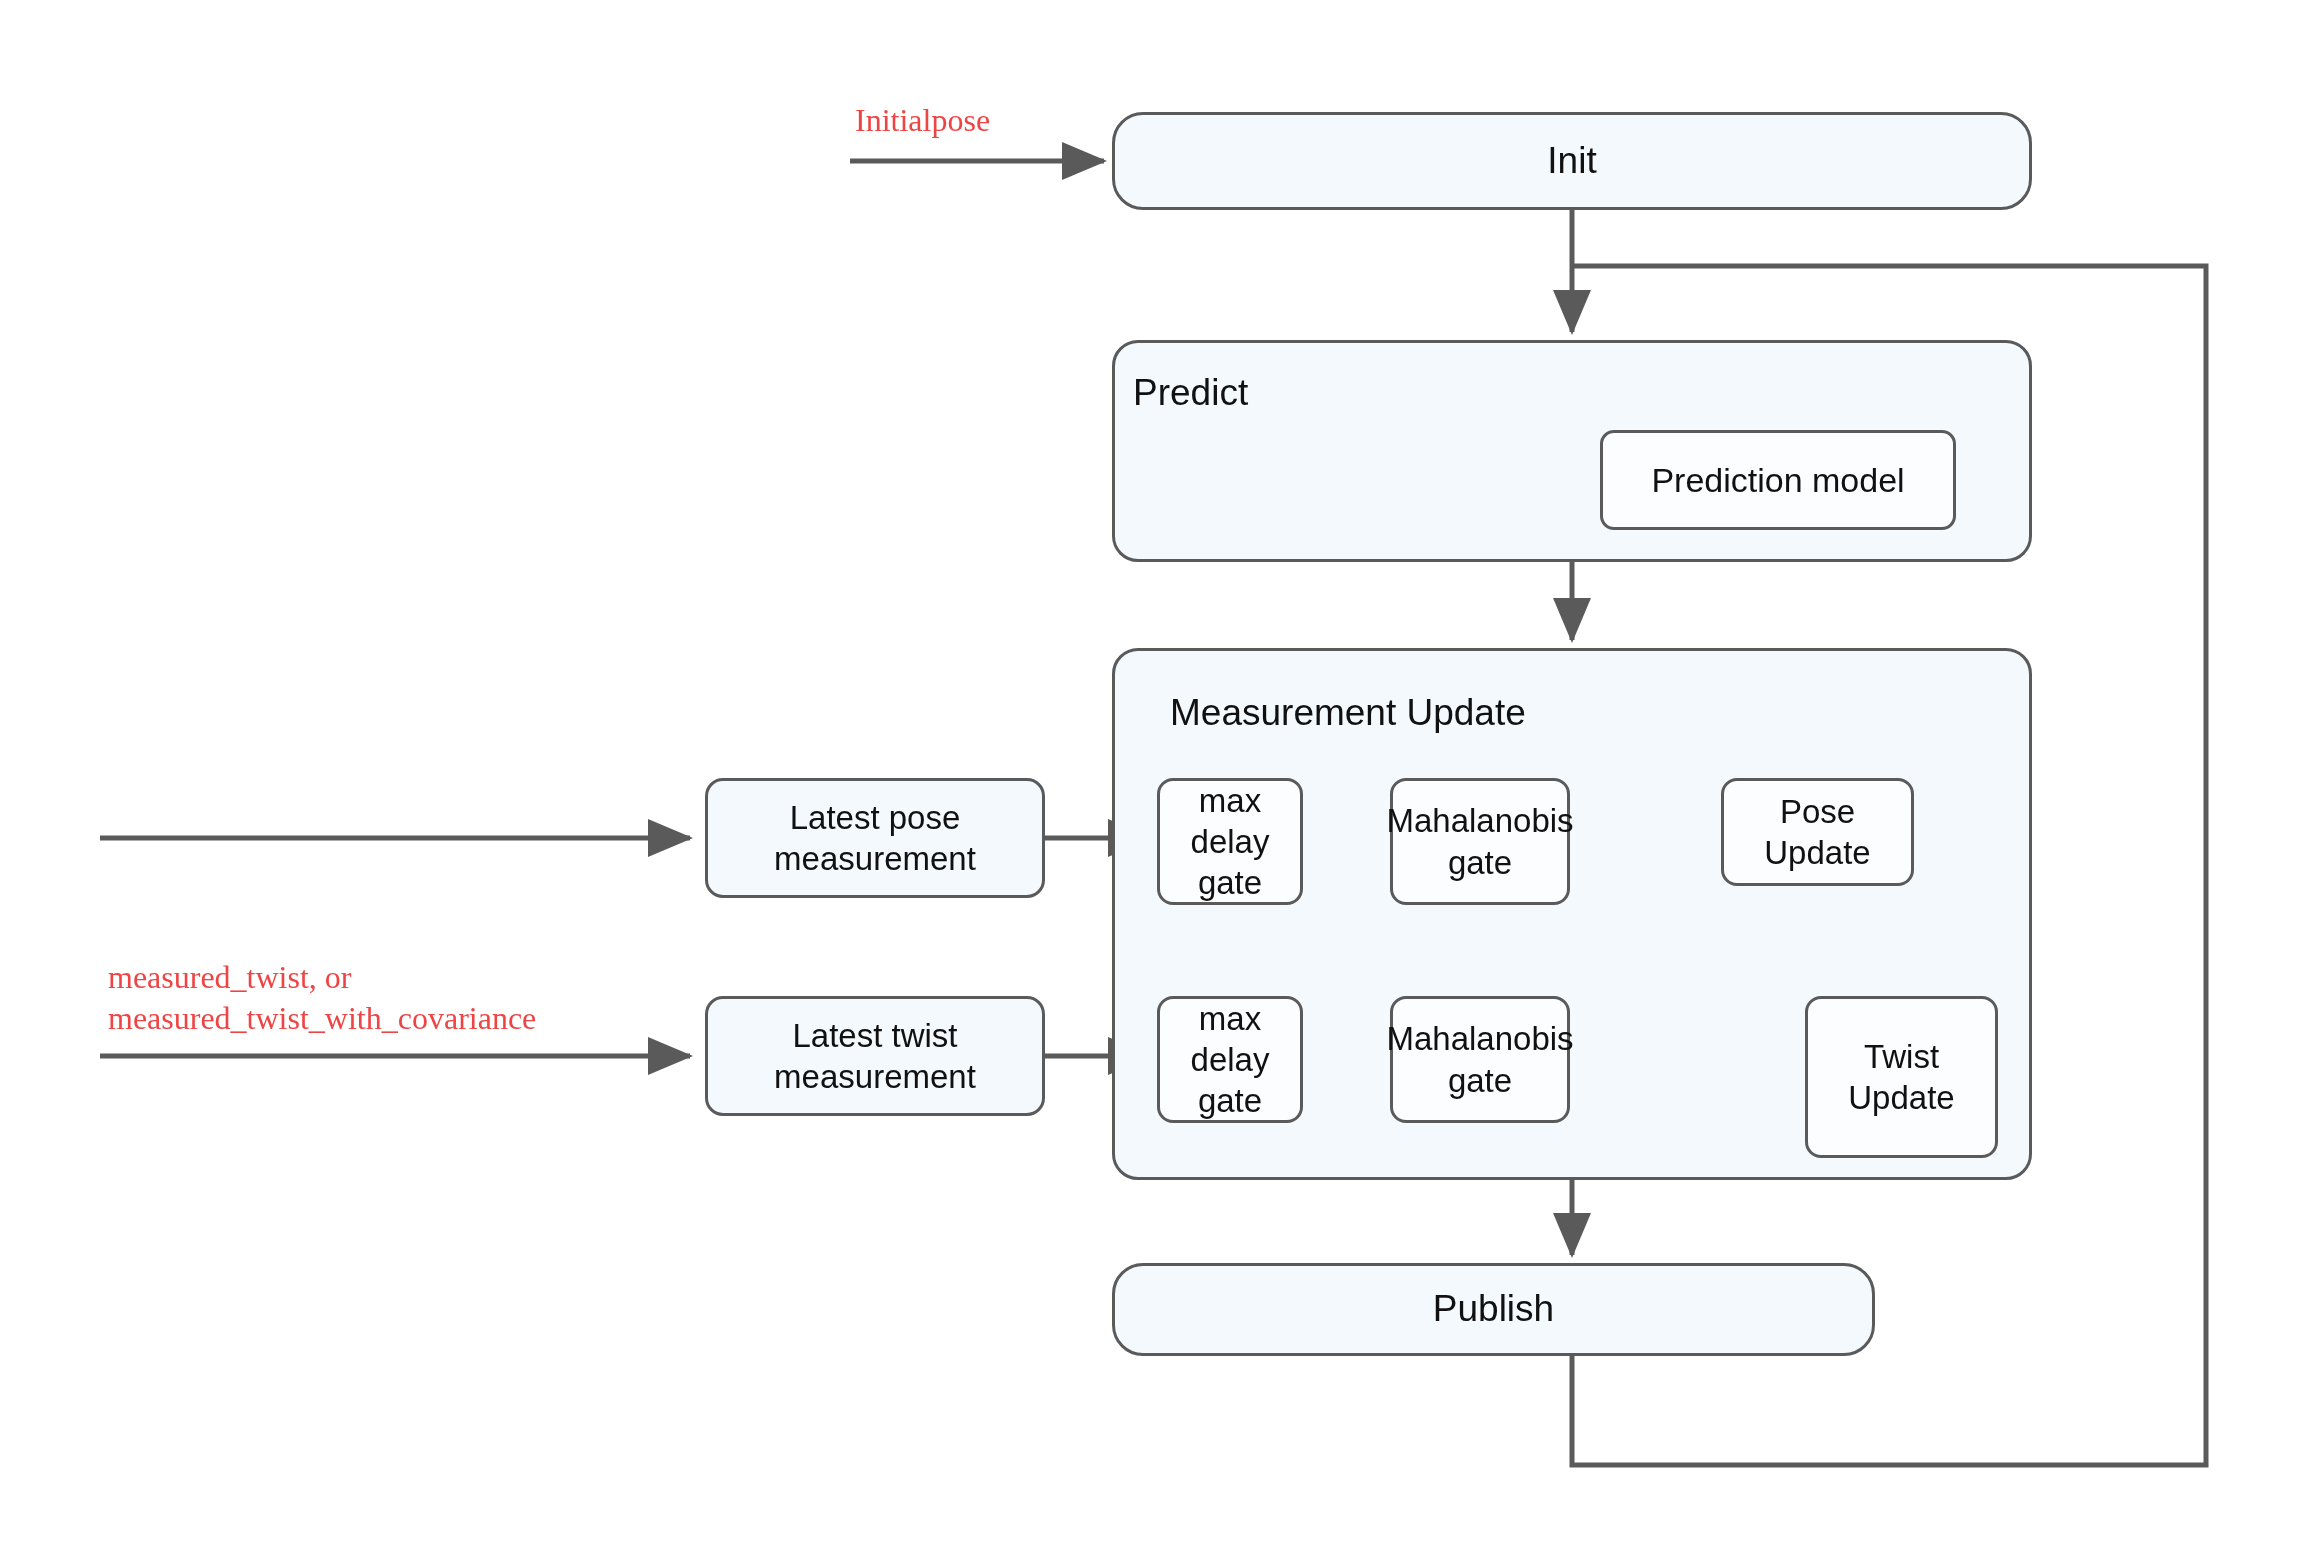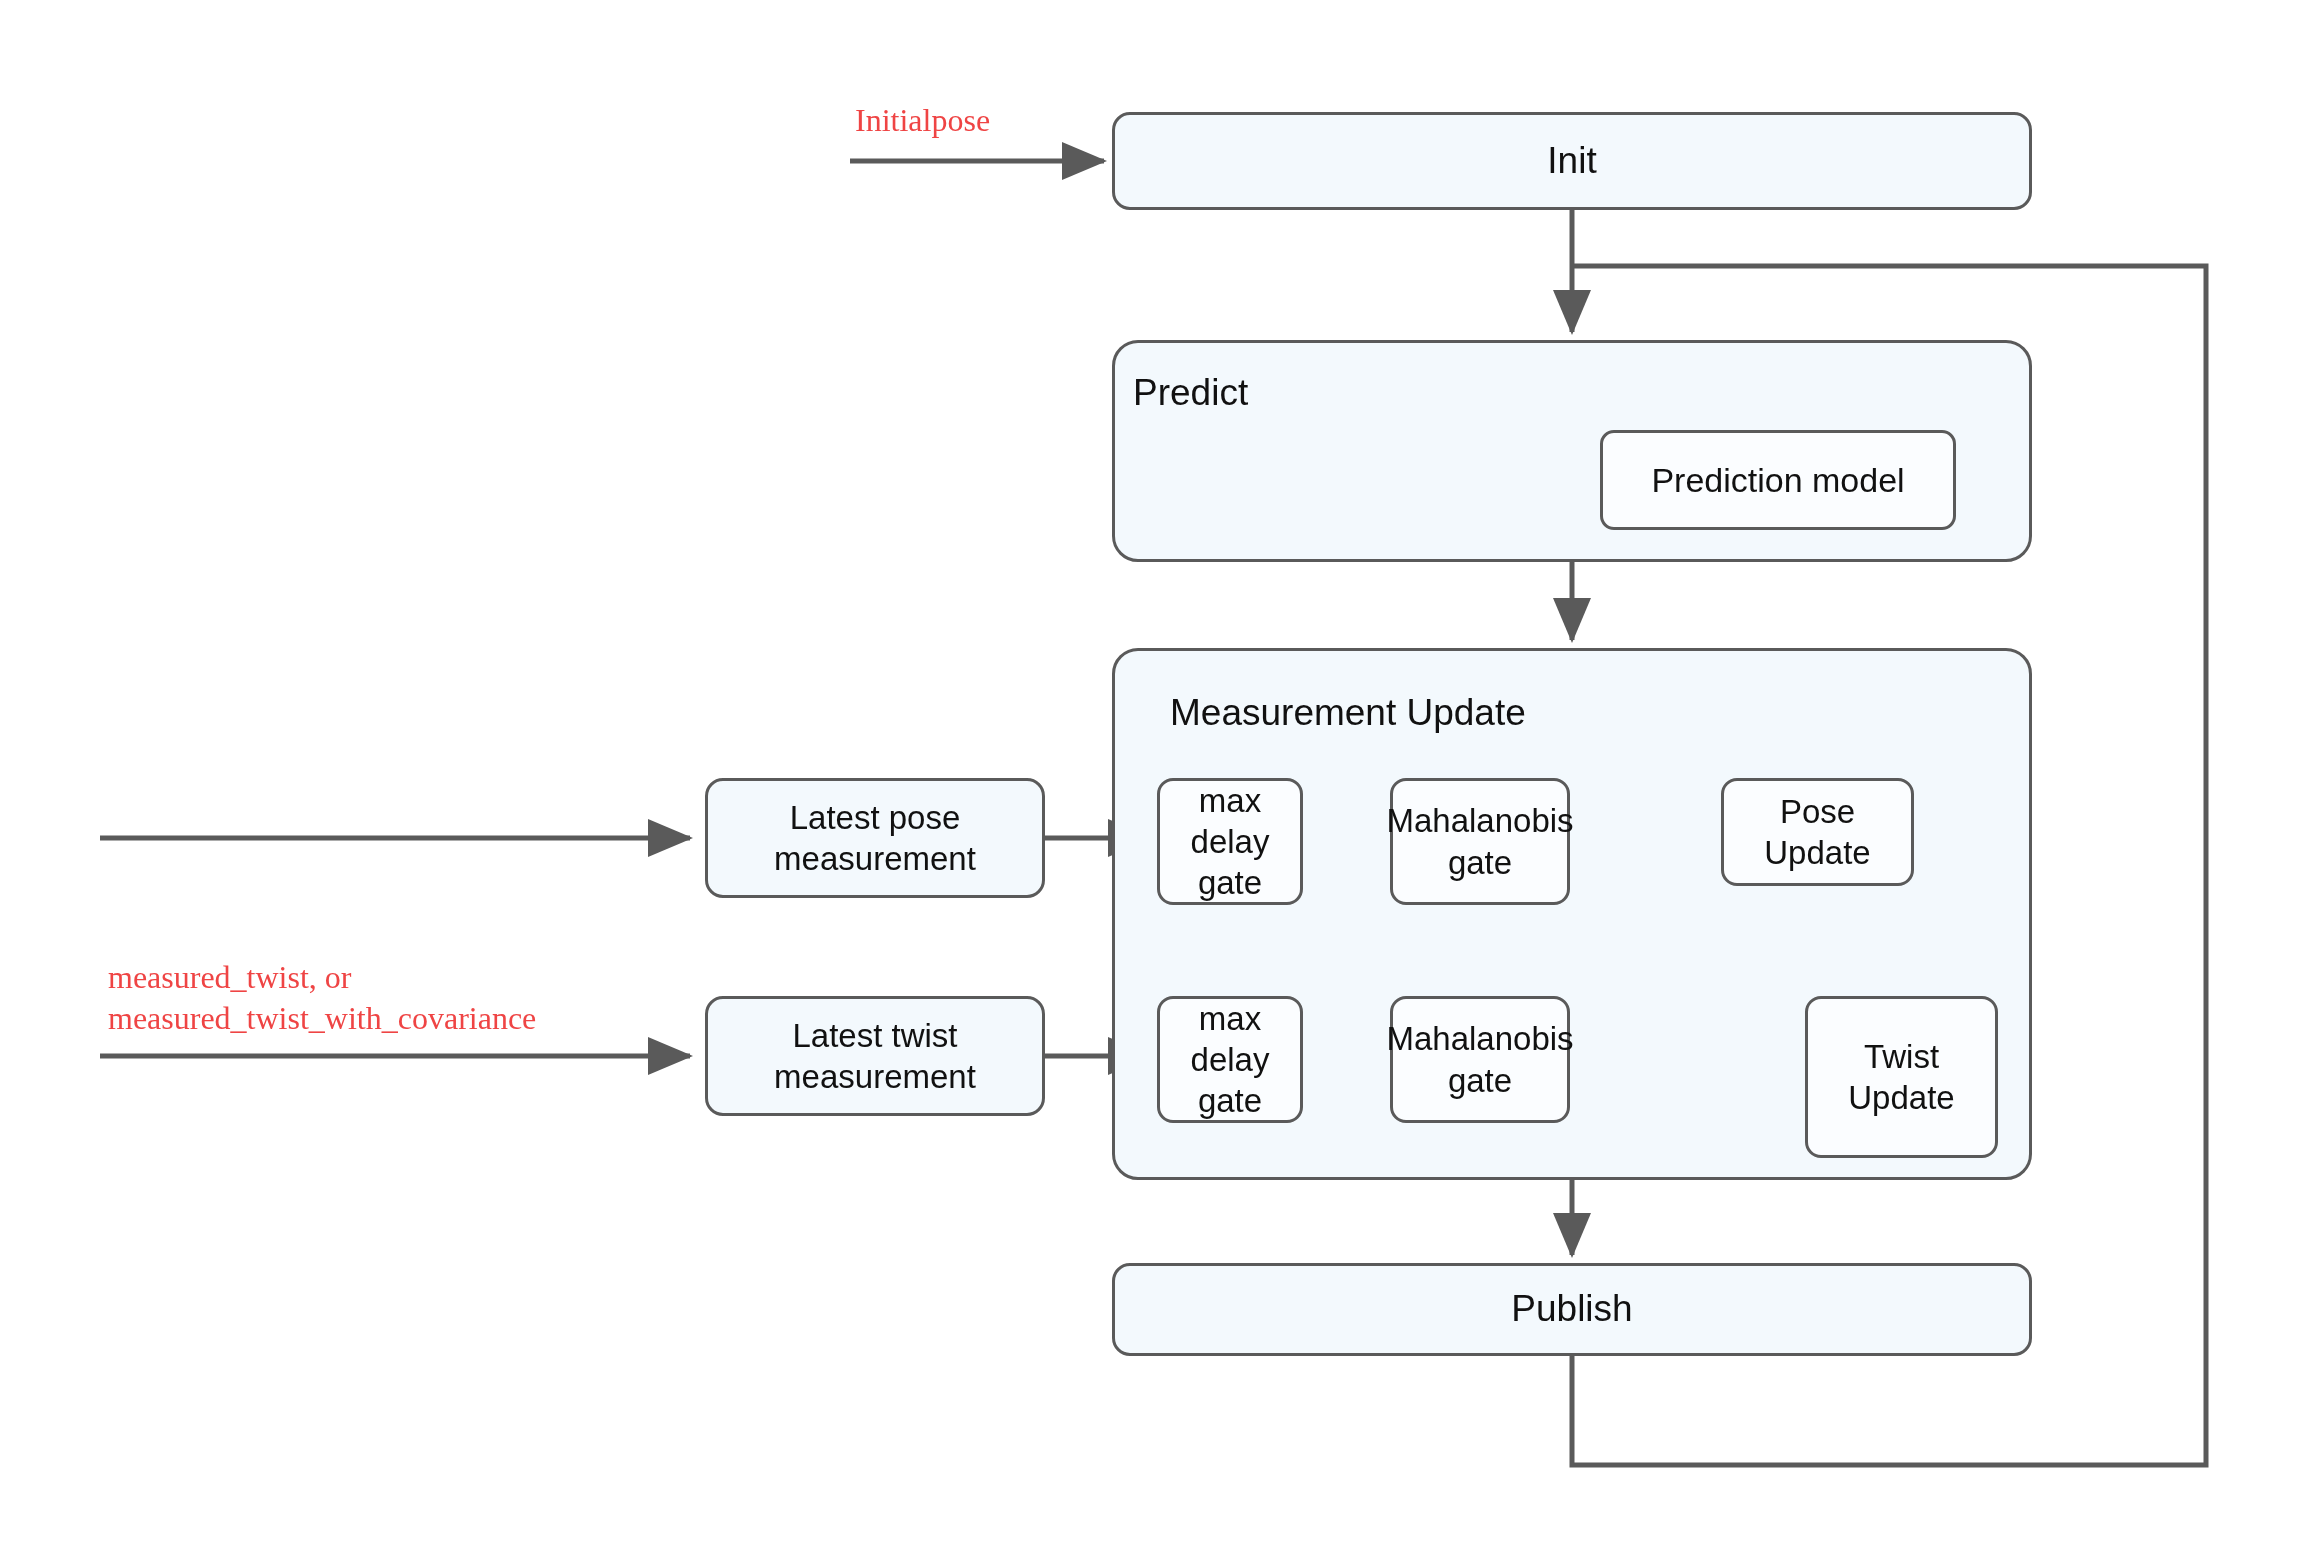--- a/index.html
+++ b/index.html
@@ -24,21 +24,21 @@
     top: 0;
     width: 2308px;
     height: 1543px;
     pointer-events: none;
   }
   .node {
     position: absolute;
     box-sizing: border-box;
     background: #f3f9fd;
     border: 3px solid #5a5a5a;
-    border-radius: 18px;
+    border-radius: 31px;
     display: flex;
     align-items: center;
     justify-content: center;
     text-align: center;
     line-height: 1.25;
     color: #111111;
   }
   .node.plain {
     background: #fbfdff;
   }
@@ -144,21 +144,21 @@
   </div>
   <div class="node plain t-gate" style="left:1390px; top:996px; width:180px; height:127px; border-radius:16px;">
     <span style="white-space:pre-line;">Mahalanobis
 gate</span>
   </div>
   <div class="node plain t-gate" style="left:1805px; top:996px; width:193px; height:162px; border-radius:16px;">
     <span style="white-space:pre-line;">Twist
 Update</span>
   </div>
 
-  <div class="node t-pub" style="left:1112px; top:1263px; width:920px; height:93px;">
+  <div class="node t-pub" style="left:1112px; top:1263px; width:763px; height:93px;">
     <span>Publish</span>
   </div>
 
   <div class="node t-lat" style="left:698px; top:778px; width:340px; height:120px; border-radius:18px;">
     <span style="white-space:pre-line;">Latest pose
 measurement</span>
   </div>
   <div class="node t-lat" style="left:698px; top:996px; width:340px; height:120px; border-radius:18px;align-items:center;">
     <span style="white-space:pre-line;">Latest twist
 measurement</span>

